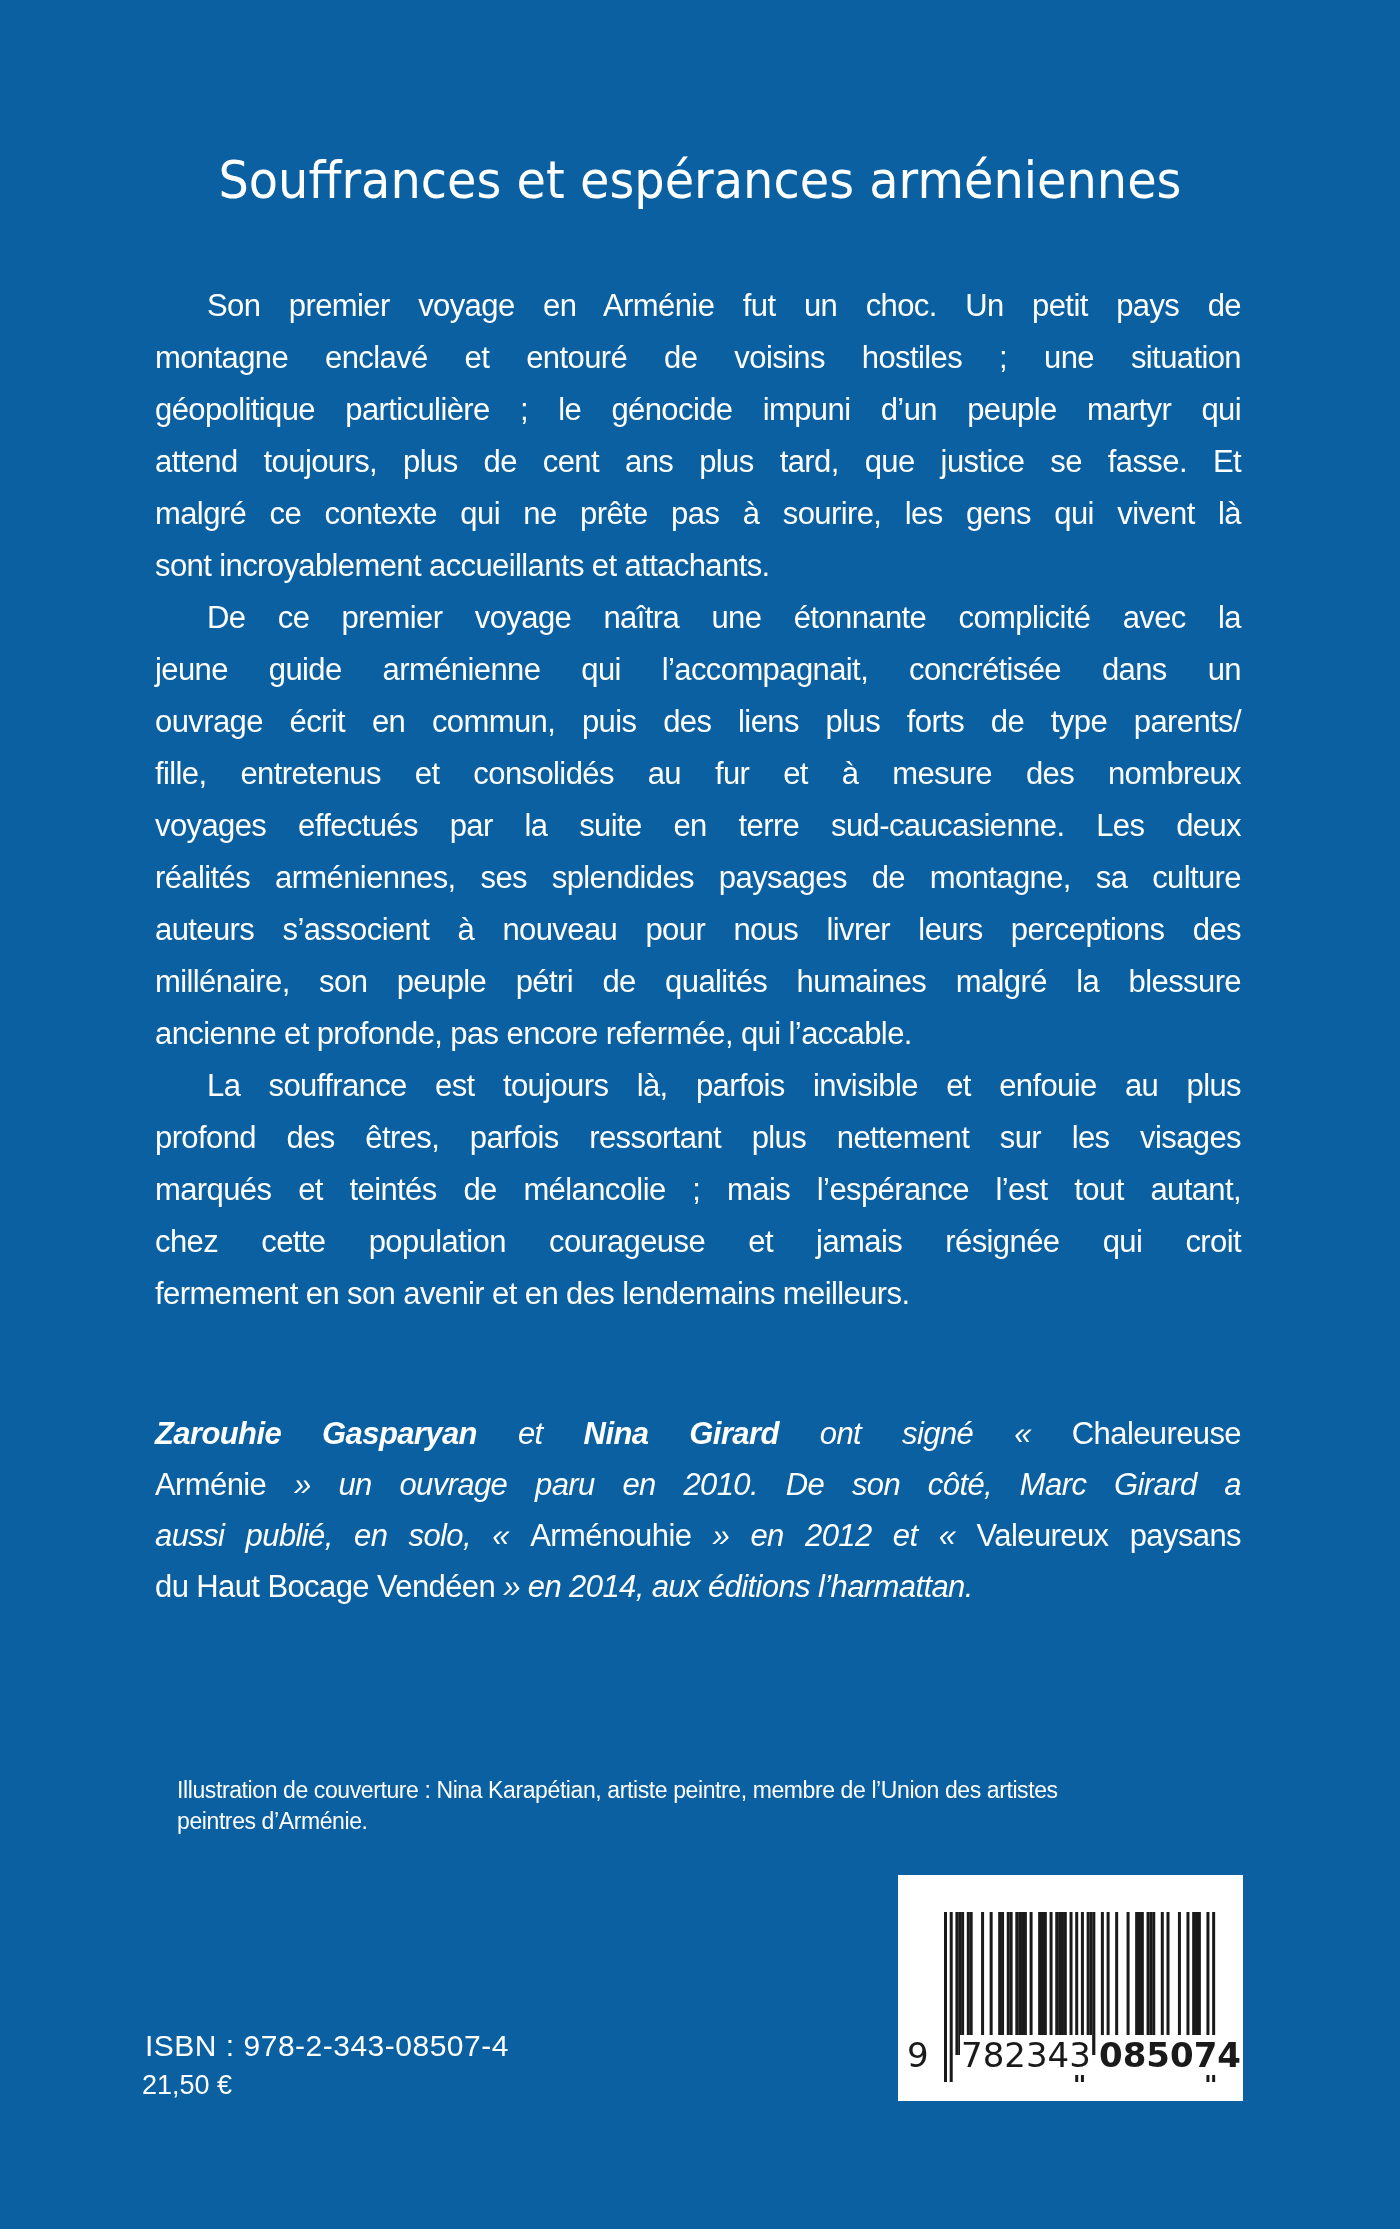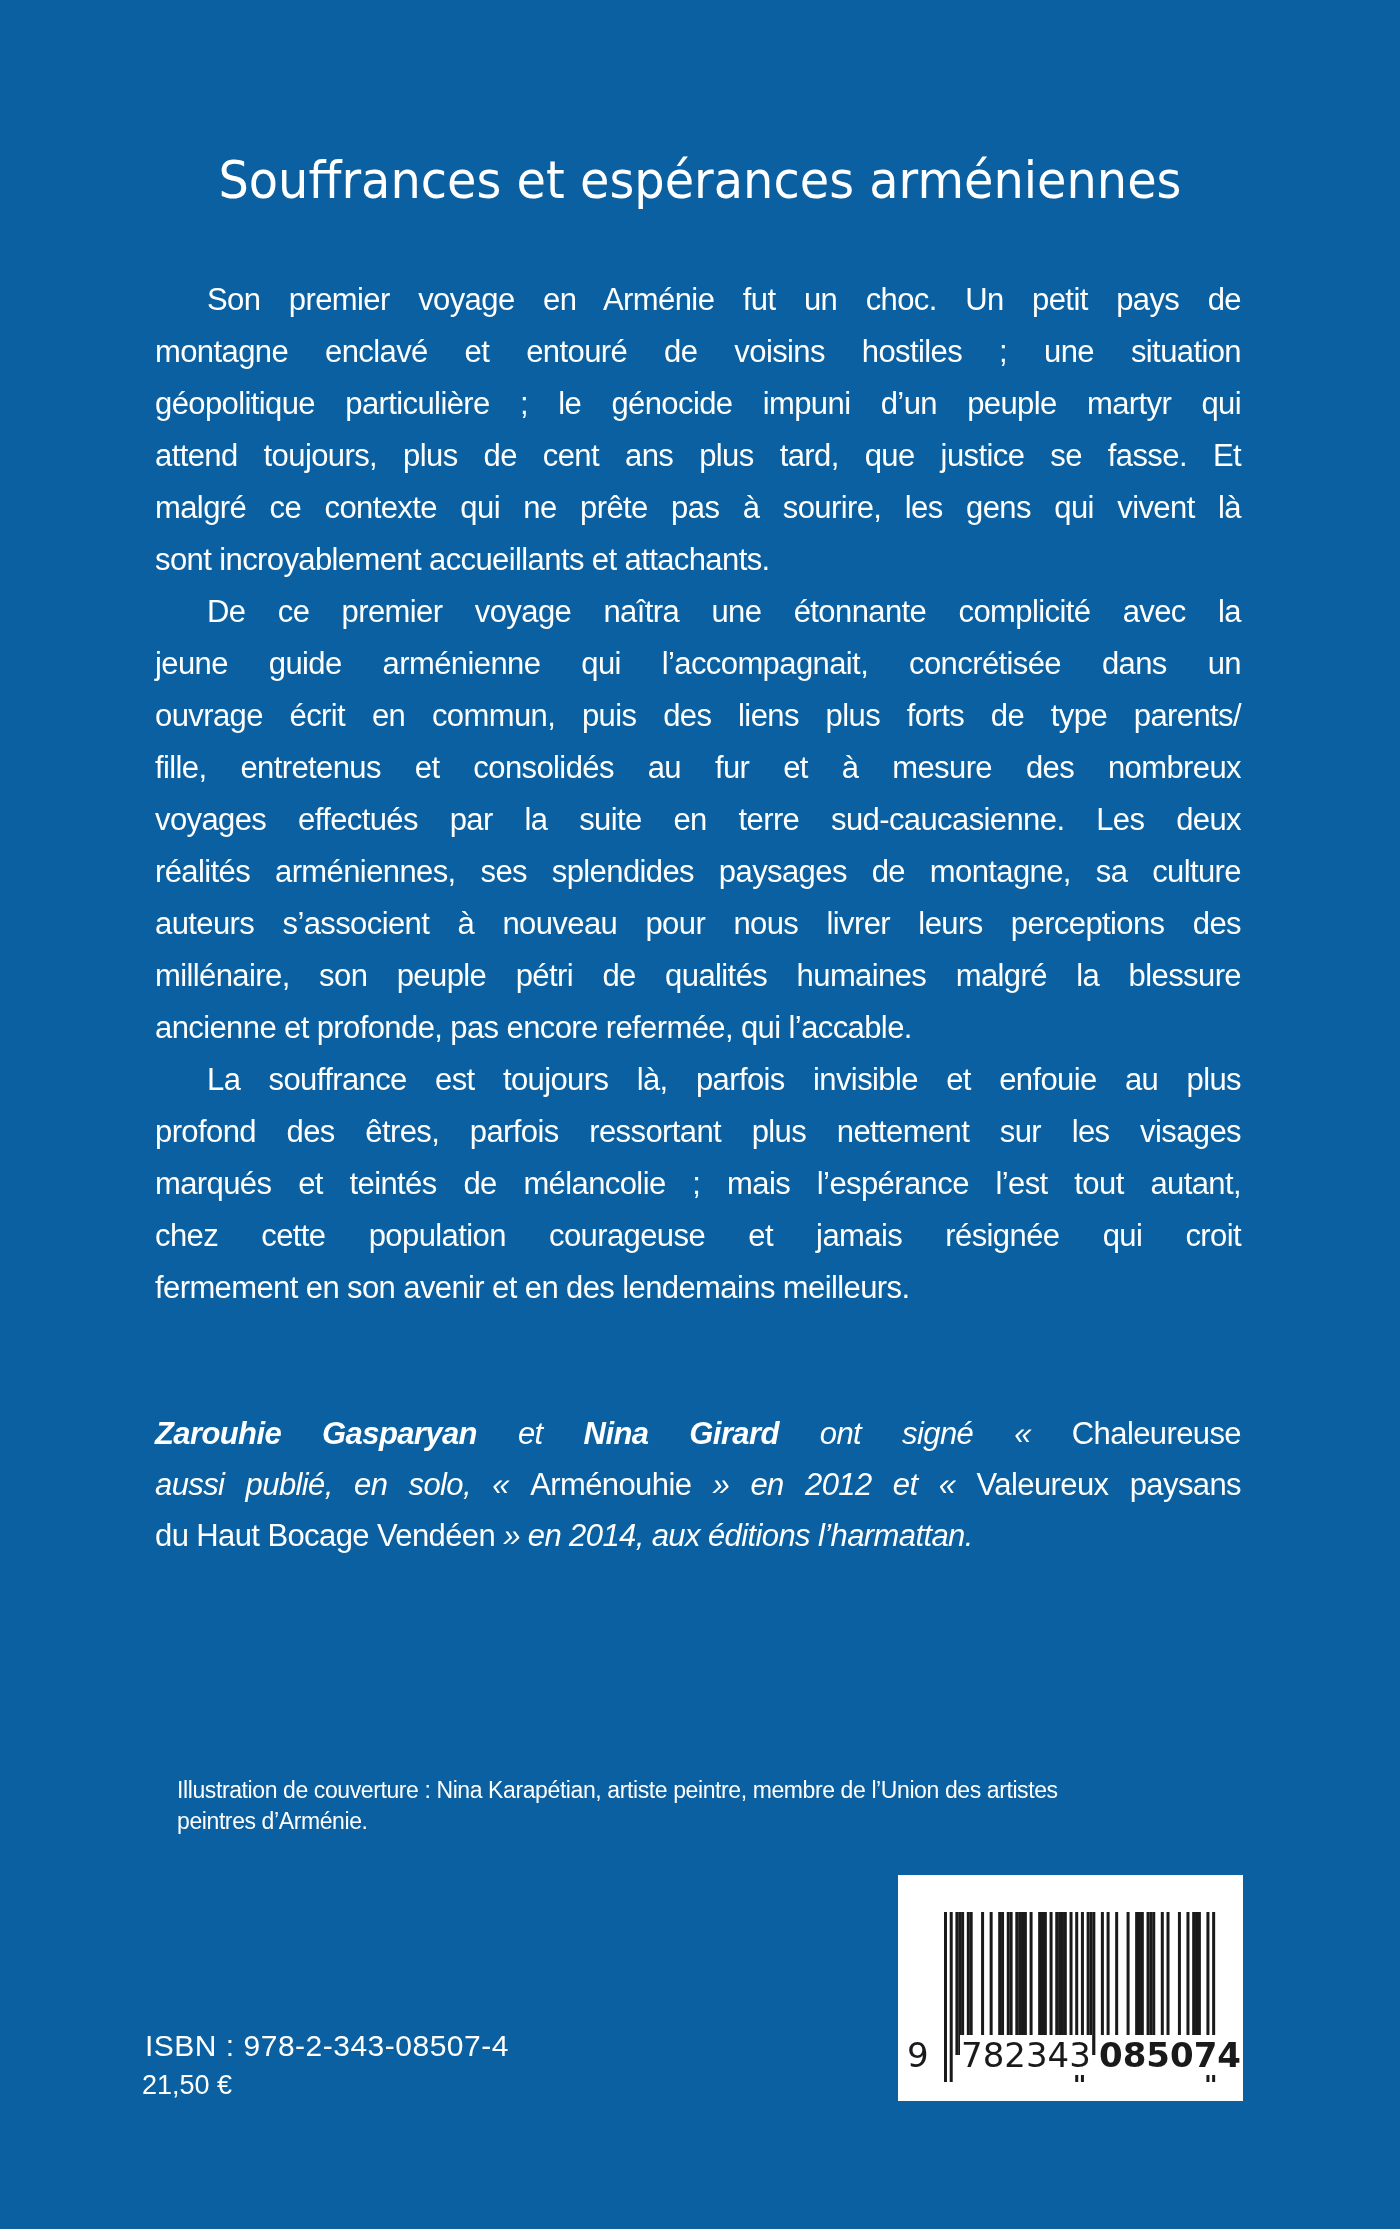--- a/index.html
+++ b/index.html
@@ -12,21 +12,21 @@
   }
   .title {
     position: absolute; left: 0; top: 148px; width: 1400px;
     text-align: center;
     font-family: "DejaVu Sans", sans-serif;
     font-size: 52px; letter-spacing: 0px; line-height: 64px;
     font-weight: normal;
     transform: scaleX(0.92);
   }
   .body-text {
-    position: absolute; left: 155px; top: 274px; width: 1086px;
+    position: absolute; left: 155px; top: 280px; width: 1086px;
   }
   .line {
     display: block; height: 52px; line-height: 52px;
     font-size: 31px;
     text-align: justify; text-align-last: justify;
     white-space: nowrap; overflow: visible;
     letter-spacing: -0.6px;
   }
   .line.last { text-align-last: left; }
   .line.indent { padding-left: 52px; }
@@ -92,20 +92,21 @@
     <span class="line indent">La souffrance est toujours là, parfois invisible et enfouie au plus</span>
     <span class="line">profond des êtres, parfois ressortant plus nettement sur les visages</span>
     <span class="line">marqués et teintés de mélancolie ; mais l’espérance l’est tout autant,</span>
     <span class="line">chez cette population courageuse et jamais résignée qui croit</span>
     <span class="line last">fermement en son avenir et en des lendemains meilleurs.</span>
   </div>
 </div>
 
 <div class="author">
   <span class="line"><span class="b">Zarouhie Gasparyan</span><span class="i"> et </span><span class="b">Nina Girard</span><span class="i"> ont signé « </span><span>Chaleureuse</span></span>
+  <span class="line"><span>Arménie</span><span class="i"> » un ouvrage paru en 2010. De son côté, Marc Girard a</span></span>
   <span class="line"><span class="i">aussi publié, en solo, « </span><span>Arménouhie</span><span class="i"> » en 2012 et « </span><span>Valeureux paysans</span></span>
   <span class="line last"><span>du Haut Bocage Vendéen</span><span class="i"> » en 2014, aux éditions l’harmattan.</span></span>
 </div>
 
 <div class="credit">
   <div>Illustration de couverture : Nina Karapétian, artiste peintre, membre de l’Union des artistes</div>
   <div>peintres d’Arménie.</div>
 </div>
 
 <div class="isbn">ISBN : 978-2-343-08507-4</div>

